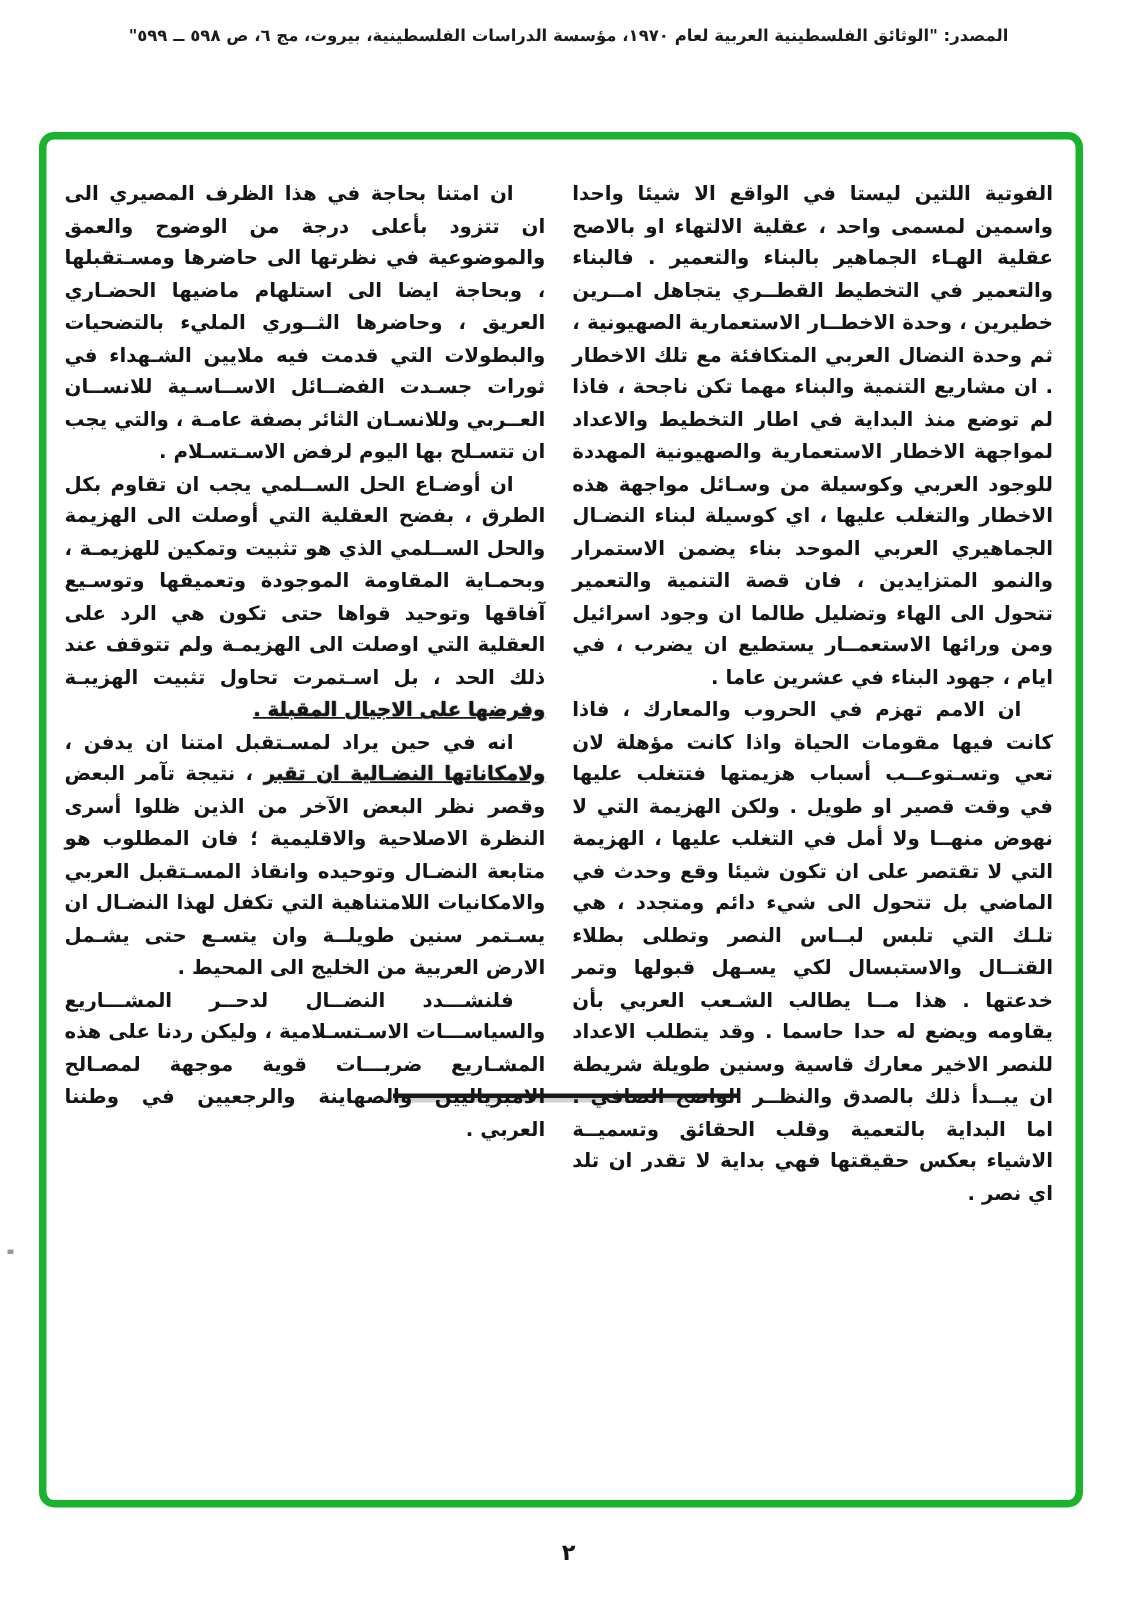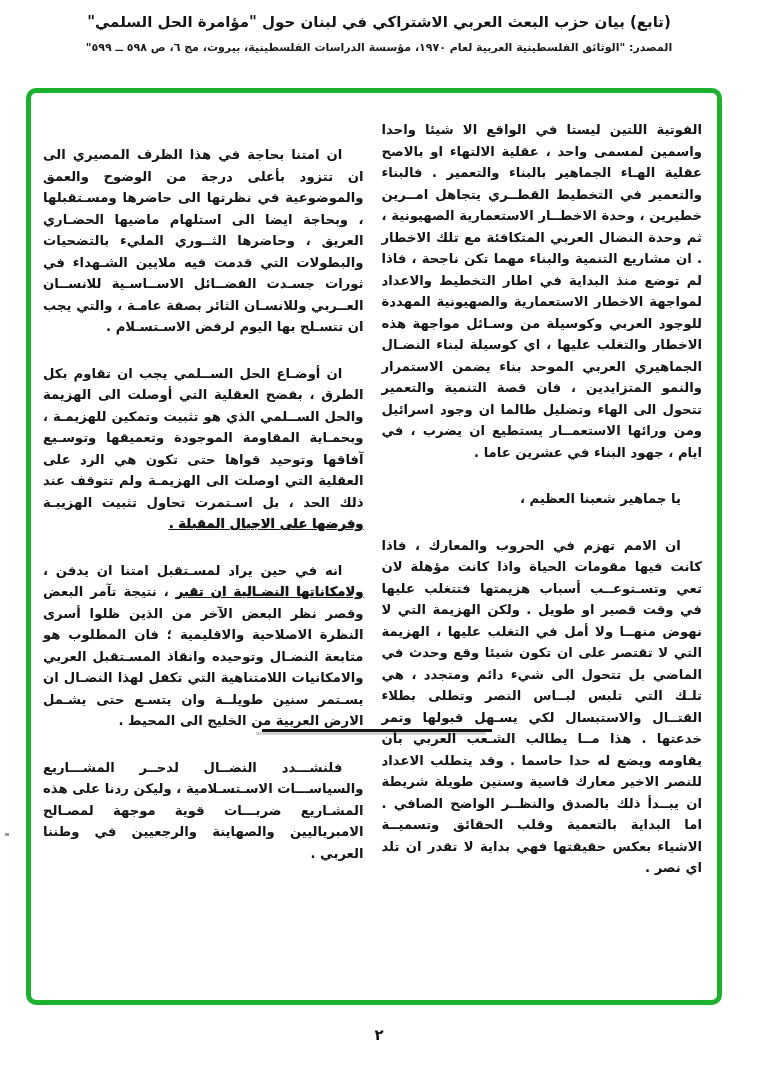--- a/index.html
+++ b/index.html
@@ -66,21 +66,21 @@
     font-size: 13.2px;
     line-height: 21.5px;
     font-weight: bold;
     text-align: justify;
     text-align-last: auto;
   }
   .col p.para {
     margin: 0;
     padding: 0;
   }
-  .col p.para.indent { text-indent: 1.6em; margin-top: 25px; }
+  .col p.para.indent { text-indent: 1.6em; }
   .seg-em { text-shadow: 0 0 1px currentColor; text-decoration: underline; }
 
   
   .footnote-divider {
     position: absolute;
     left: 262px;
     top: 729px;
     width: 230px;
     height: 3px;
     background: #181818;
@@ -105,29 +105,27 @@
     top: 833px;
     width: 4px;
     height: 3px;
     background: #9a9a9a;
   }
 </style>
 </head>
 <body>
 
 <div class="doc-header rtl">
-  <div class="title">(تابع) بيان حزب البعث العربي الاشتراكي في لبنان حول "مؤامرة الحل السلمي"</div>
   <div class="source">المصدر: "الوثائق الفلسطينية العربية لعام ١٩٧٠، مؤسسة الدراسات الفلسطينية، بيروت، مج ٦، ص ٥٩٨ ــ ٥٩٩"</div>
 </div>
 
 <div class="frame" style="border-color: rgb(27, 179, 46);">
   <div class="frame-content">
     <div class="col">
         <p class="para"><span>الفوتية اللتين ليستا في الواقع الا شيئا واحدا واسمين لمسمى واحد ، عقلية الالتهاء او بالاصح عقلية الهـاء الجماهير بالبناء والتعمير . فالبناء والتعمير في التخطيط القطــري يتجاهل امــرين خطيرين ، وحدة الاخطــار الاستعمارية الصهيونية ، ثم وحدة النضال العربي المتكافئة مع تلك الاخطار . ان مشاريع التنمية والبناء مهما تكن ناجحة ، فاذا لم توضع منذ البداية في اطار التخطيط والاعداد لمواجهة الاخطار الاستعمارية والصهيونية المهددة للوجود العربي وكوسيلة من وسـائل مواجهة هذه الاخطار والتغلب عليها ، اي كوسيلة لبناء النضـال الجماهيري العربي الموحد بناء يضمن الاستمرار والنمو المتزايدين ، فان قصة التنمية والتعمير تتحول الى الهاء وتضليل طالما ان وجود اسرائيل ومن ورائها الاستعمــار يستطيع ان يضرب ، في ايام ، جهود البناء في عشرين عاما .</span></p>
-        <p class="para indent"><span>يا جماهير شعبنا العظيم ،</span></p>
         <p class="para indent"><span>ان الامم تهزم في الحروب والمعارك ، فاذا كانت فيها مقومات الحياة واذا كانت مؤهلة لان تعي وتسـتوعــب أسباب هزيمتها فتتغلب عليها في وقت قصير او طويل . ولكن الهزيمة التي لا نهوض منهــا ولا أمل في التغلب عليها ، الهزيمة التي لا تقتصر على ان تكون شيئا وقع وحدث في الماضي بل تتحول الى شيء دائم ومتجدد ، هي تلـك التي تلبس لبــاس النصر وتطلى بطلاء القتــال والاستبسال لكي يسـهل قبولها وتمر خدعتها . هذا مــا يطالب الشـعب العربي بأن يقاومه ويضع له حدا حاسما . وقد يتطلب الاعداد للنصر الاخير معارك قاسية وسنين طويلة شريطة ان يبــدأ ذلك بالصدق والنظــر الواضح الصافي . اما البداية بالتعمية وقلب الحقائق وتسميــة الاشياء بعكس حقيقتها فهي بداية لا تقدر ان تلد اي نصر .</span></p>
       </div>
     <div class="col">
         <p class="para indent"><span>ان امتنا بحاجة في هذا الظرف المصيري الى ان تتزود بأعلى درجة من الوضوح والعمق والموضوعية في نظرتها الى حاضرها ومسـتقبلها ، وبحاجة ايضا الى استلهام ماضيها الحضـاري العريق ، وحاضرها الثــوري المليء بالتضحيات والبطولات التي قدمت فيه ملايين الشـهداء في ثورات جسـدت الفضــائل الاســاسـية للانســان العــربي وللانسـان الثائر بصفة عامـة ، والتي يجب ان تتسـلح بها اليوم لرفض الاسـتسـلام .</span></p>
         <p class="para indent"><span>ان أوضـاع الحل الســلمي يجب ان تقاوم بكل الطرق ، بفضح العقلية التي أوصلت الى الهزيمة والحل الســلمي الذي هو تثبيت وتمكين للهزيمـة ، وبحمـاية المقاومة الموجودة وتعميقها وتوسـيع آفاقها وتوحيد قواها حتى تكون هي الرد على العقلية التي اوصلت الى الهزيمـة ولم تتوقف عند ذلك الحد ، بل اسـتمرت تحاول تثبيت الهزيبـة </span><span class="seg-em">وفرضها على الاجيال المقبلة .</span></p>
         <p class="para indent"><span>انه في حين يراد لمسـتقبل امتنا ان يدفن ، </span><span class="seg-em">ولامكاناتها النضـالية ان تقبر</span><span> ، نتيجة تآمر البعض وقصر نظر البعض الآخر من الذين ظلوا أسرى النظرة الاصلاحية والاقليمية ؛ فان المطلوب هو متابعة النضـال وتوحيده وانقاذ المسـتقبل العربي والامكانيات اللامتناهية التي تكفل لهذا النضـال ان يسـتمر سنين طويلــة وان يتسـع حتى يشـمل الارض العربية من الخليج الى المحيط .</span></p>
         <p class="para indent"><span>فلنشـــدد النضــال لدحــر المشـــاريع والسياســـات الاسـتسـلامية ، وليكن ردنا على هذه المشـاريع ضربـــات قوية موجهة لمصـالح الامبرياليين والصهاينة والرجعيين في وطننا العربي .</span></p>
       </div>
   </div>
 </div>

